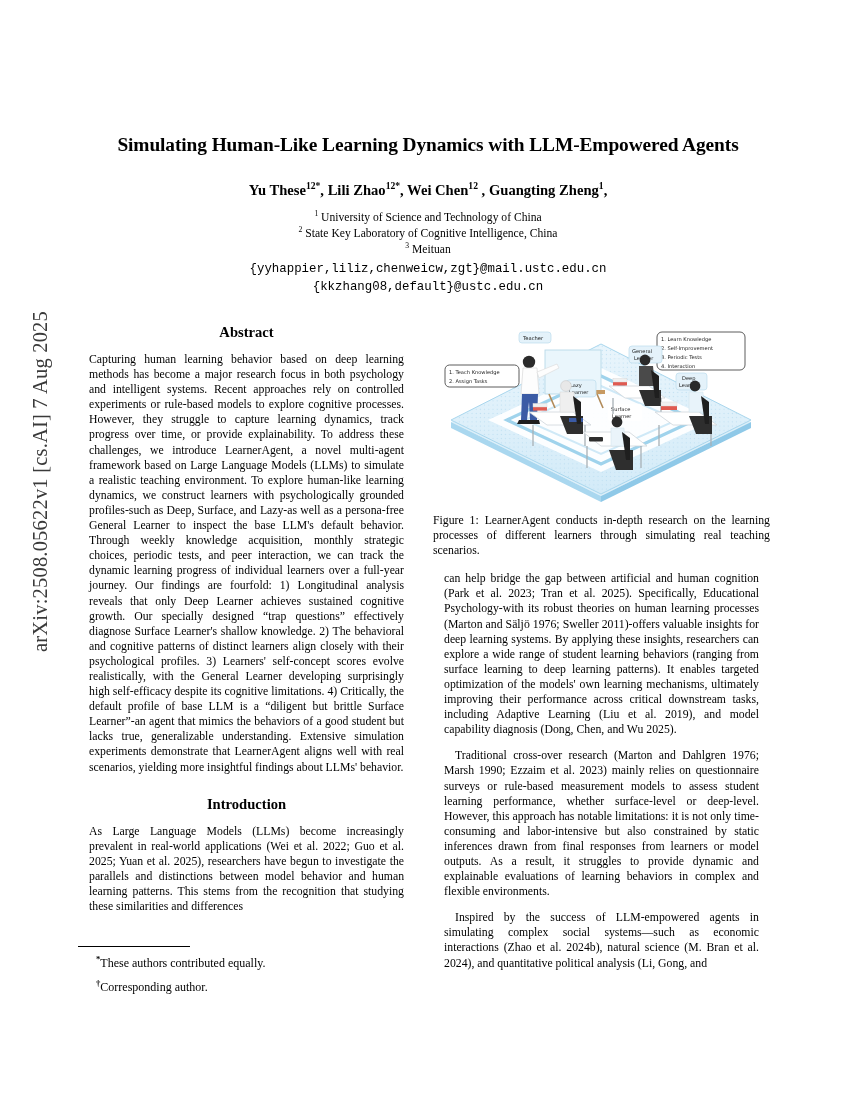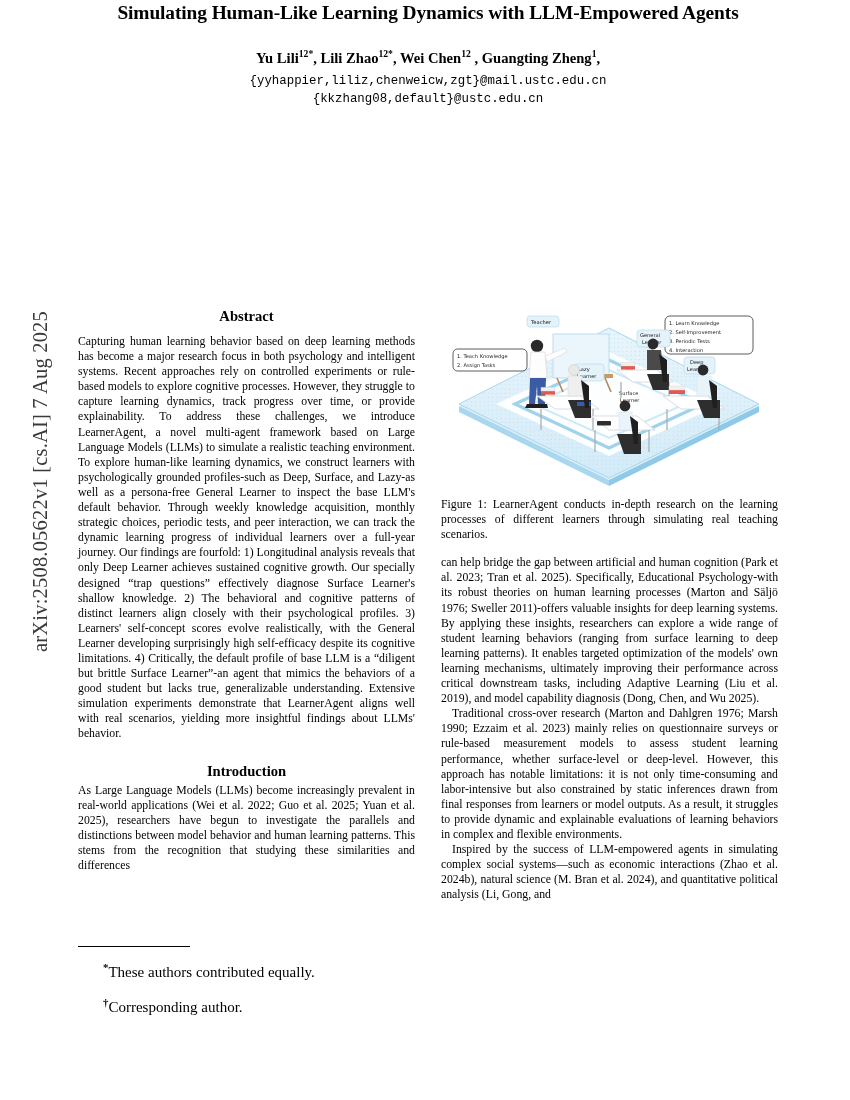--- a/index.html
+++ b/index.html
@@ -34,21 +34,21 @@
   
   #page {
     position: absolute;
     left: 78px;
     top: 0;
     width: 700px;
     height: 1100px;
   }
 
   
-  #title-block { text-align: center; }
+  #title-block { padding-top: 132px; text-align: center; }
   #paper-title {
     font-size: 19.4px;
     font-weight: bold;
     line-height: 1.3;
     margin: 0 0 22px 0;
     letter-spacing: -0.1px;
   }
   .authors-line {
     font-size: 14.6px;
     font-weight: bold;
@@ -66,42 +66,42 @@
   #email-block {
     margin-top: 4px;
     font-family: "Liberation Mono", "DejaVu Sans Mono", monospace;
     font-size: 12.4px;
     line-height: 1.42;
   }
 
   
   #columns {
     position: absolute;
-    top: 308px;
+    top: 324px;
     left: 0;
     width: 700px;
     display: flex;
-    gap: 26px;
+    gap: 18px;
   }
   .col { width: 337px; }
 
   .section-head {
     text-align: center;
     font-size: 14.6px;
     font-weight: bold;
     margin: 0 0 9px 0;
   }
   #intro-head { margin-top: 21px; margin-bottom: 3px; }
 
   p.body {
     font-size: 11.75px;
     line-height: 1.285;
     text-align: justify;
     text-justify: inter-word;
-    margin: 0;
+    margin: 11px;
     hyphens: auto;
     -webkit-hyphens: auto;
   }
   p.body.indent { text-indent: 11px; }
 
   
   #figure-block { margin: 0 0 13px 0; }
   #figure-img {
     width: 337px;
     height: 178px;
@@ -121,47 +121,58 @@
     top: 946px;
     width: 337px;
   }
   #footnote-rule {
     width: 112px;
     height: 0;
     border-top: 0.8px solid #000;
     margin: 0 0 4px 0;
   }
   .footnote {
-    font-size: 15px;
+    font-size: 12px;
     line-height: 1.36;
-    margin: 15px;
+    margin: 8px;
     text-indent: 10px;
   }
   .footnote .sup { font-size: 0.72em; vertical-align: super; line-height: 0; }
   #preprint-note {
     font-size: 10.9px;
     line-height: 1.36;
     margin: 3px 0 0 0;
   }
 </style>
 </head>
 <body>
 
 <div id="arxiv-stamp">arXiv:2508.05622v1  [cs.AI]  7 Aug 2025</div>
 
 <div id="page">
 
   <div id="title-block">
     <h1 id="paper-title">Simulating Human-Like Learning Dynamics with LLM-Empowered Agents</h1>
 
     <p class="authors-line">
-      <span>Yu Lili</span><span class="sup">12*</span><span>, Lili Zhao</span><span class="sup">12*</span><span>, Wei Chen</span><span class="sup">12</span><span> , Guangting Zheng</span><span class="sup">1</span><span>,</span>
+      <span>Yu These</span><span class="sup">12*</span><span>, Lili Zhao</span><span class="sup">12*</span><span>, Wei Chen</span><span class="sup">12</span><span> , Guangting Zheng</span><span class="sup">1</span><span>,</span>
     </p>
 
 
+    <div id="affil-block">
+      <p class="affil">
+        <span class="sup">1</span><span> University of Science and Technology of China</span>
+      </p>
+      <p class="affil">
+        <span class="sup">2</span><span> State Key Laboratory of Cognitive Intelligence, China</span>
+      </p>
+      <p class="affil">
+        <span class="sup">3</span><span> Meituan</span>
+      </p>
+    </div>
 
     <div id="email-block">
       <div>{yyhappier,liliz,chenweicw,zgt}@mail.ustc.edu.cn</div>
       <div>{kkzhang08,default}@ustc.edu.cn</div>
     </div>
   </div>
 
   <div id="columns">
 
     <div class="col">

